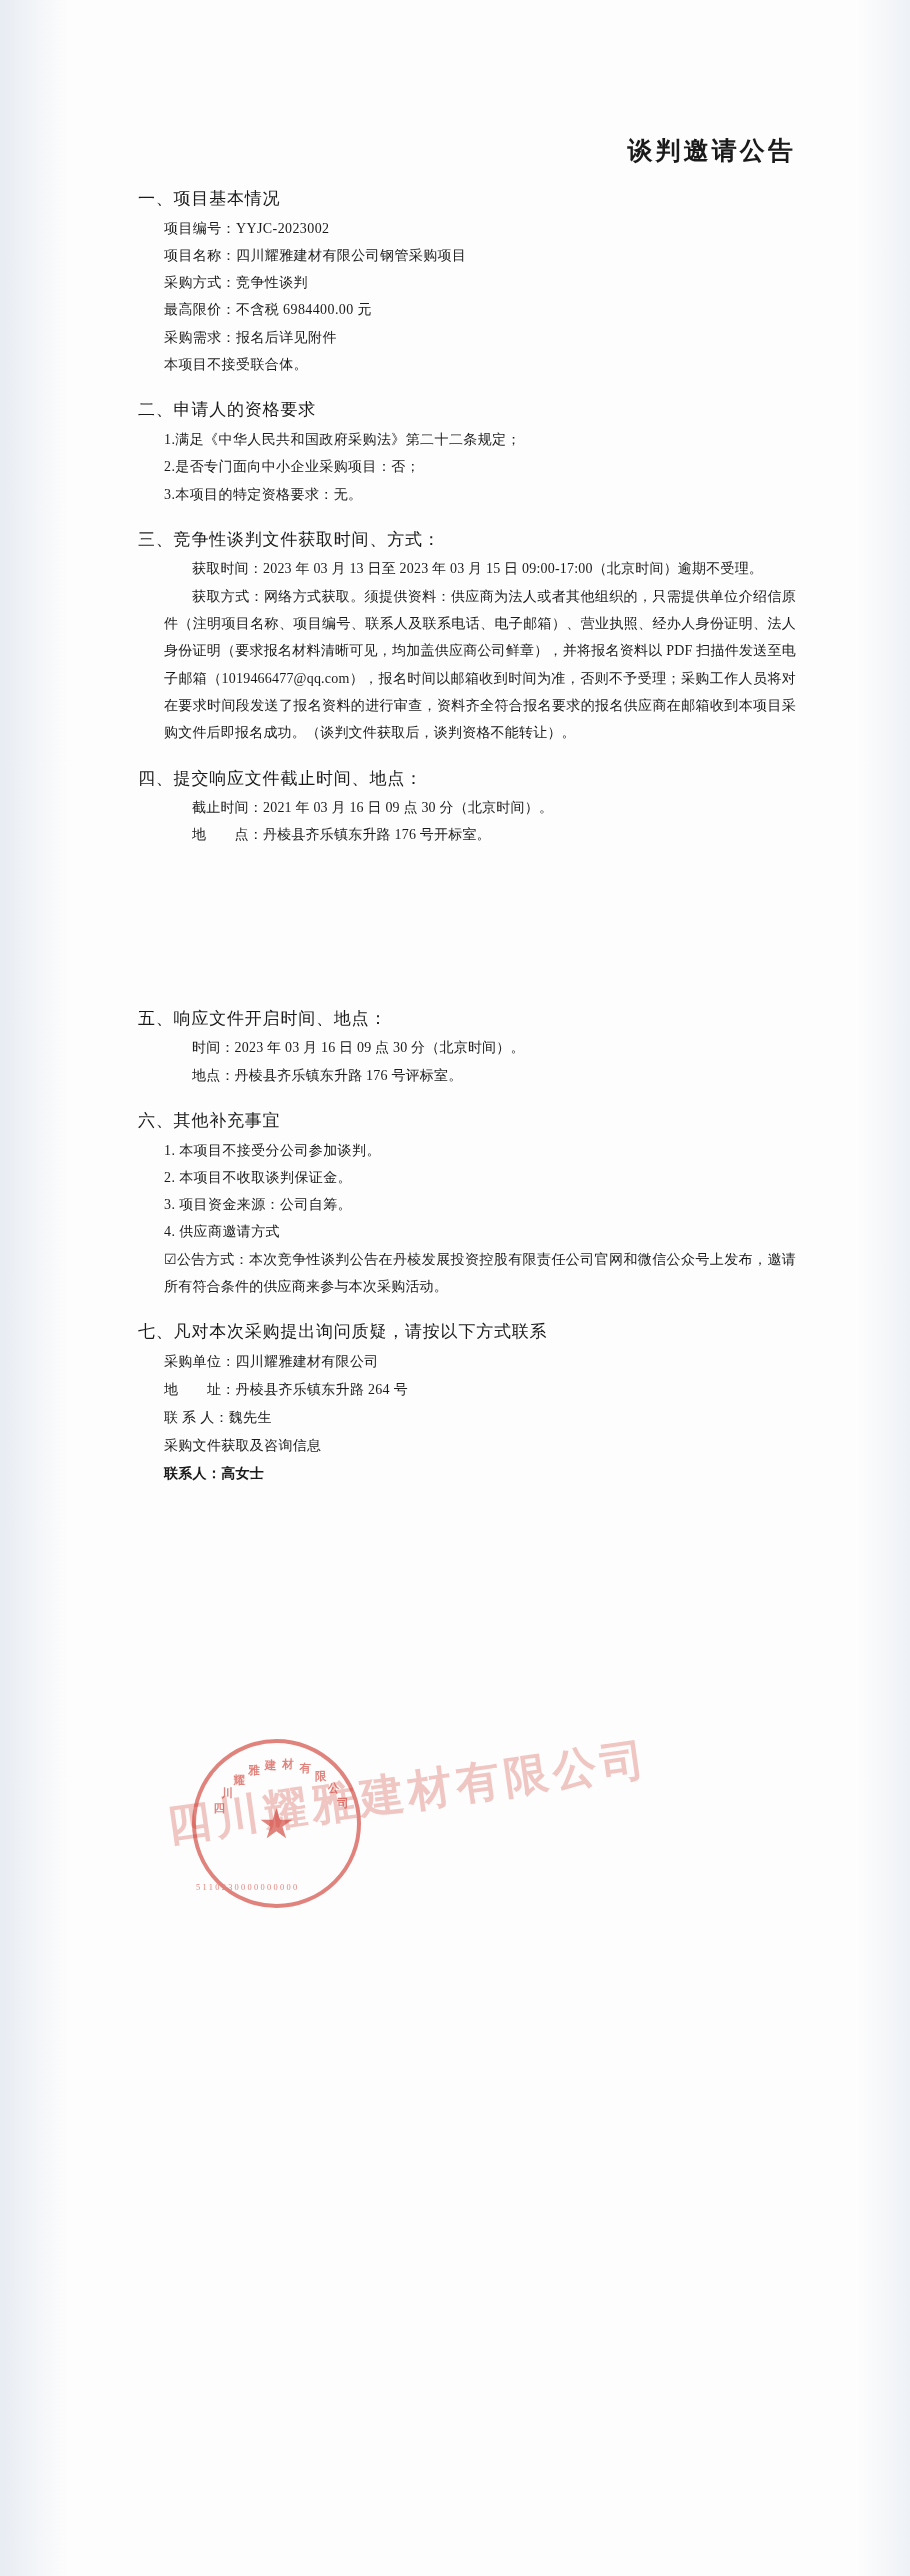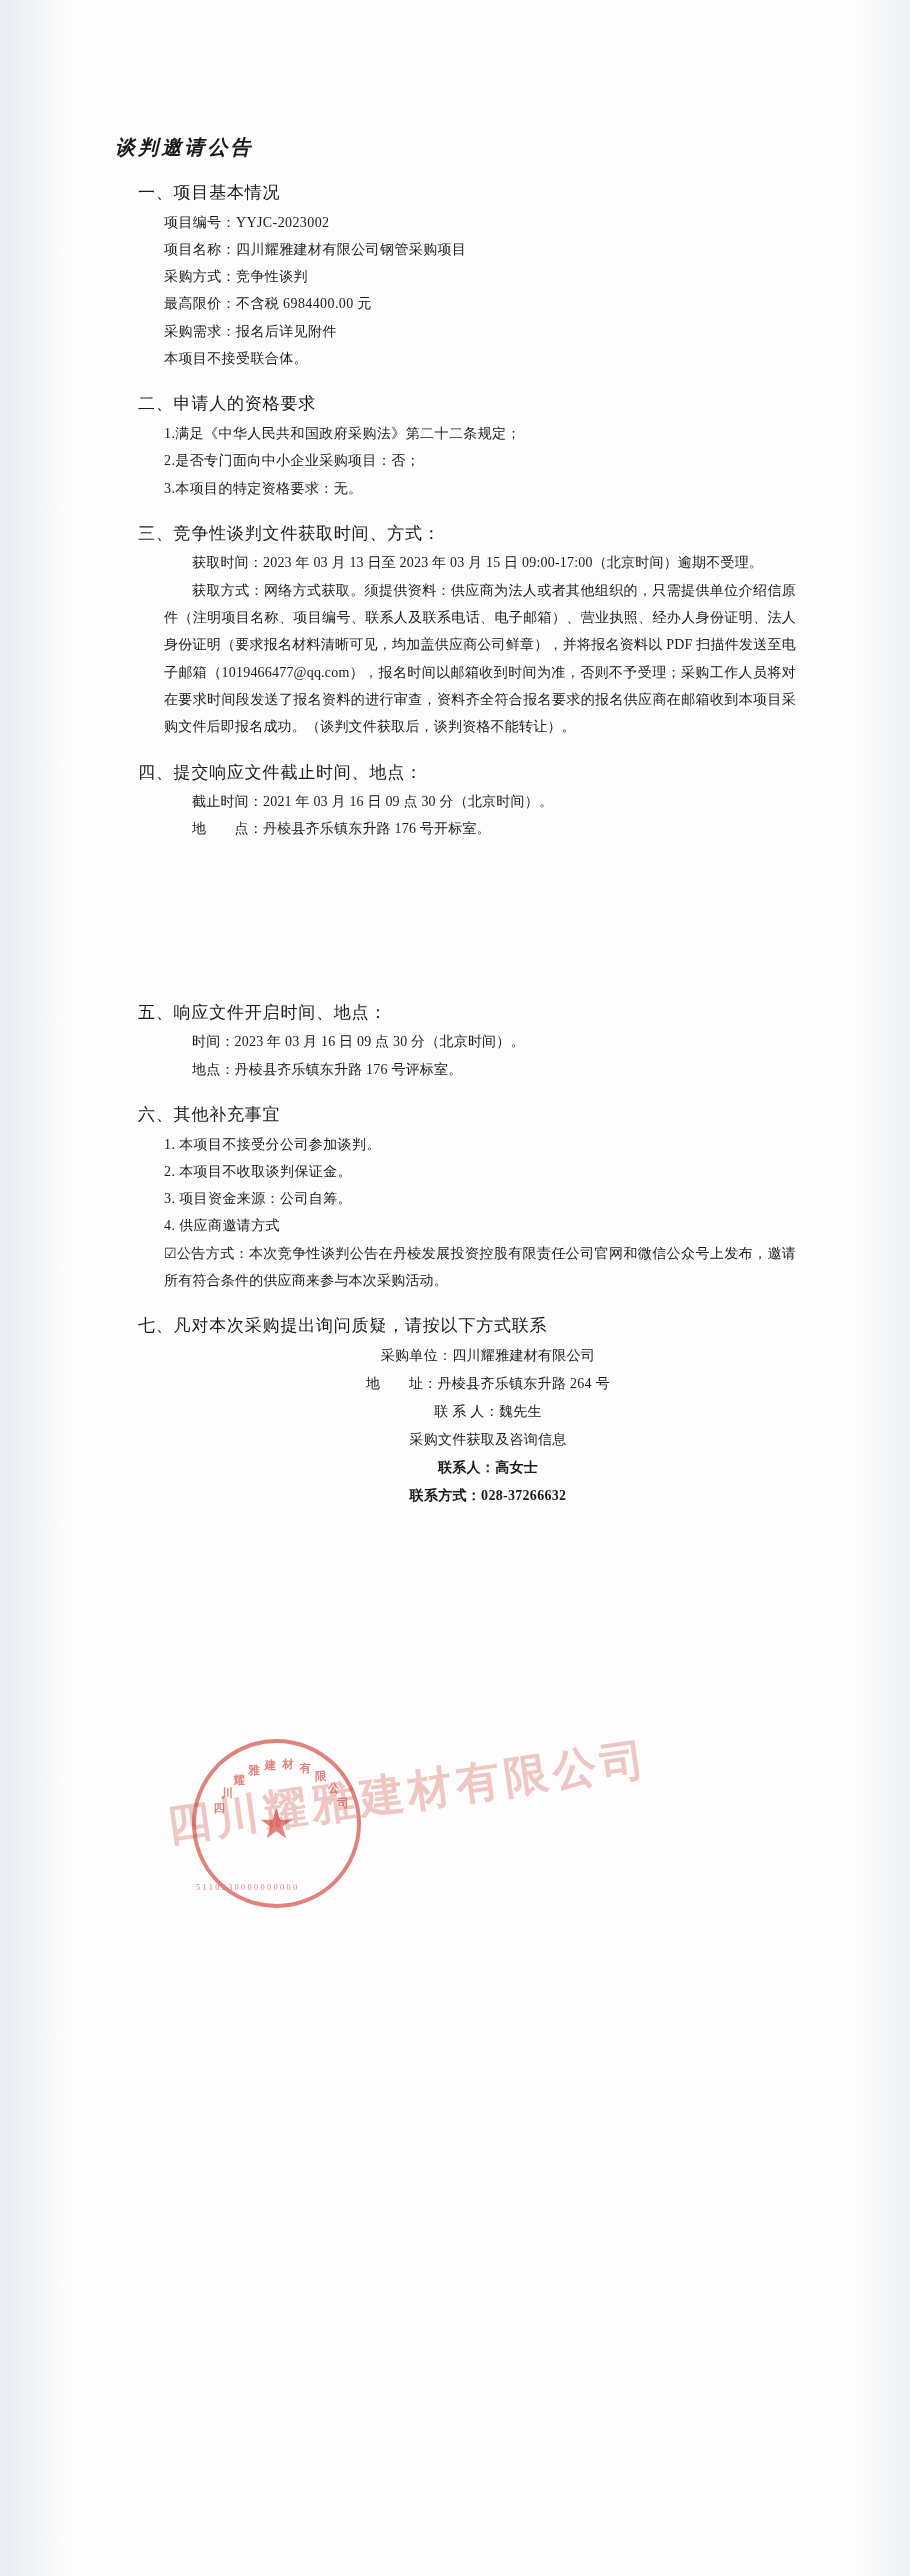--- a/index.html
+++ b/index.html
@@ -39,28 +39,27 @@
     background: linear-gradient(to left, rgba(218,226,236,0.45), rgba(255,255,255,0));
     pointer-events: none;
     z-index: 0;
   }
   .sheet {
     position: relative;
     z-index: 2;
     padding: 0 115px;
   }
   .doc-title {
-    text-align: left;
-    font-size: 20px;
+    text-align: right;
+    font-size: 25px;
     font-weight: bold;
     letter-spacing: 3.1px;
     margin-top: 134px;
     margin-bottom: 0;
     font-family: "Liberation Serif", "DejaVu Serif", serif;
-    font-style: italic;
   }
   .section {
     margin-top: 0;
   }
   .sec-head {
     font-size: 17px;
     font-weight: normal;
     margin: 20px 0 4.6px 23px;
     letter-spacing: 0.8px;
   }
@@ -84,25 +83,24 @@
   }
   .page-break {
     height: 92px;
   }
   .divider-space {
     height: 46px;
   }
   .contact-line {
     font-size: 14px;
     line-height: 2.0;
-    margin-left: 65px;
+    margin-left: 49px;
     letter-spacing: 0.3px;
     position: relative;
     z-index: 3;
-    text-align: center;
   }
   .contact-bold {
     font-weight: bold;
   }
   
   .seal {
     position: absolute;
     left: 192px;
     top: 1739px;
     width: 161px;
@@ -228,23 +226,20 @@
         <span>地　　址：</span><span>丹棱县齐乐镇东升路 264 号</span>
       </div>
       <div class="contact-line">
         <span>联 系 人：</span><span>魏先生</span>
       </div>
       <div class="contact-line">
         <span>采购文件获取及咨询信息</span>
       </div>
       <div class="contact-line contact-bold">
         <span>联系人：</span><span>高女士</span>
-      </div>
-      <div class="contact-line contact-bold">
-        <span>联系方式：</span><span>028-37266632</span>
       </div>
     </div>
 
   </div>
 
   <div class="watermark">四川耀雅建材有限公司</div>
 
   <div class="seal">
     <div class="seal-text">
       <span style="transform: rotate(-70deg) translate(0, -67px) rotate(70deg);">四</span>

